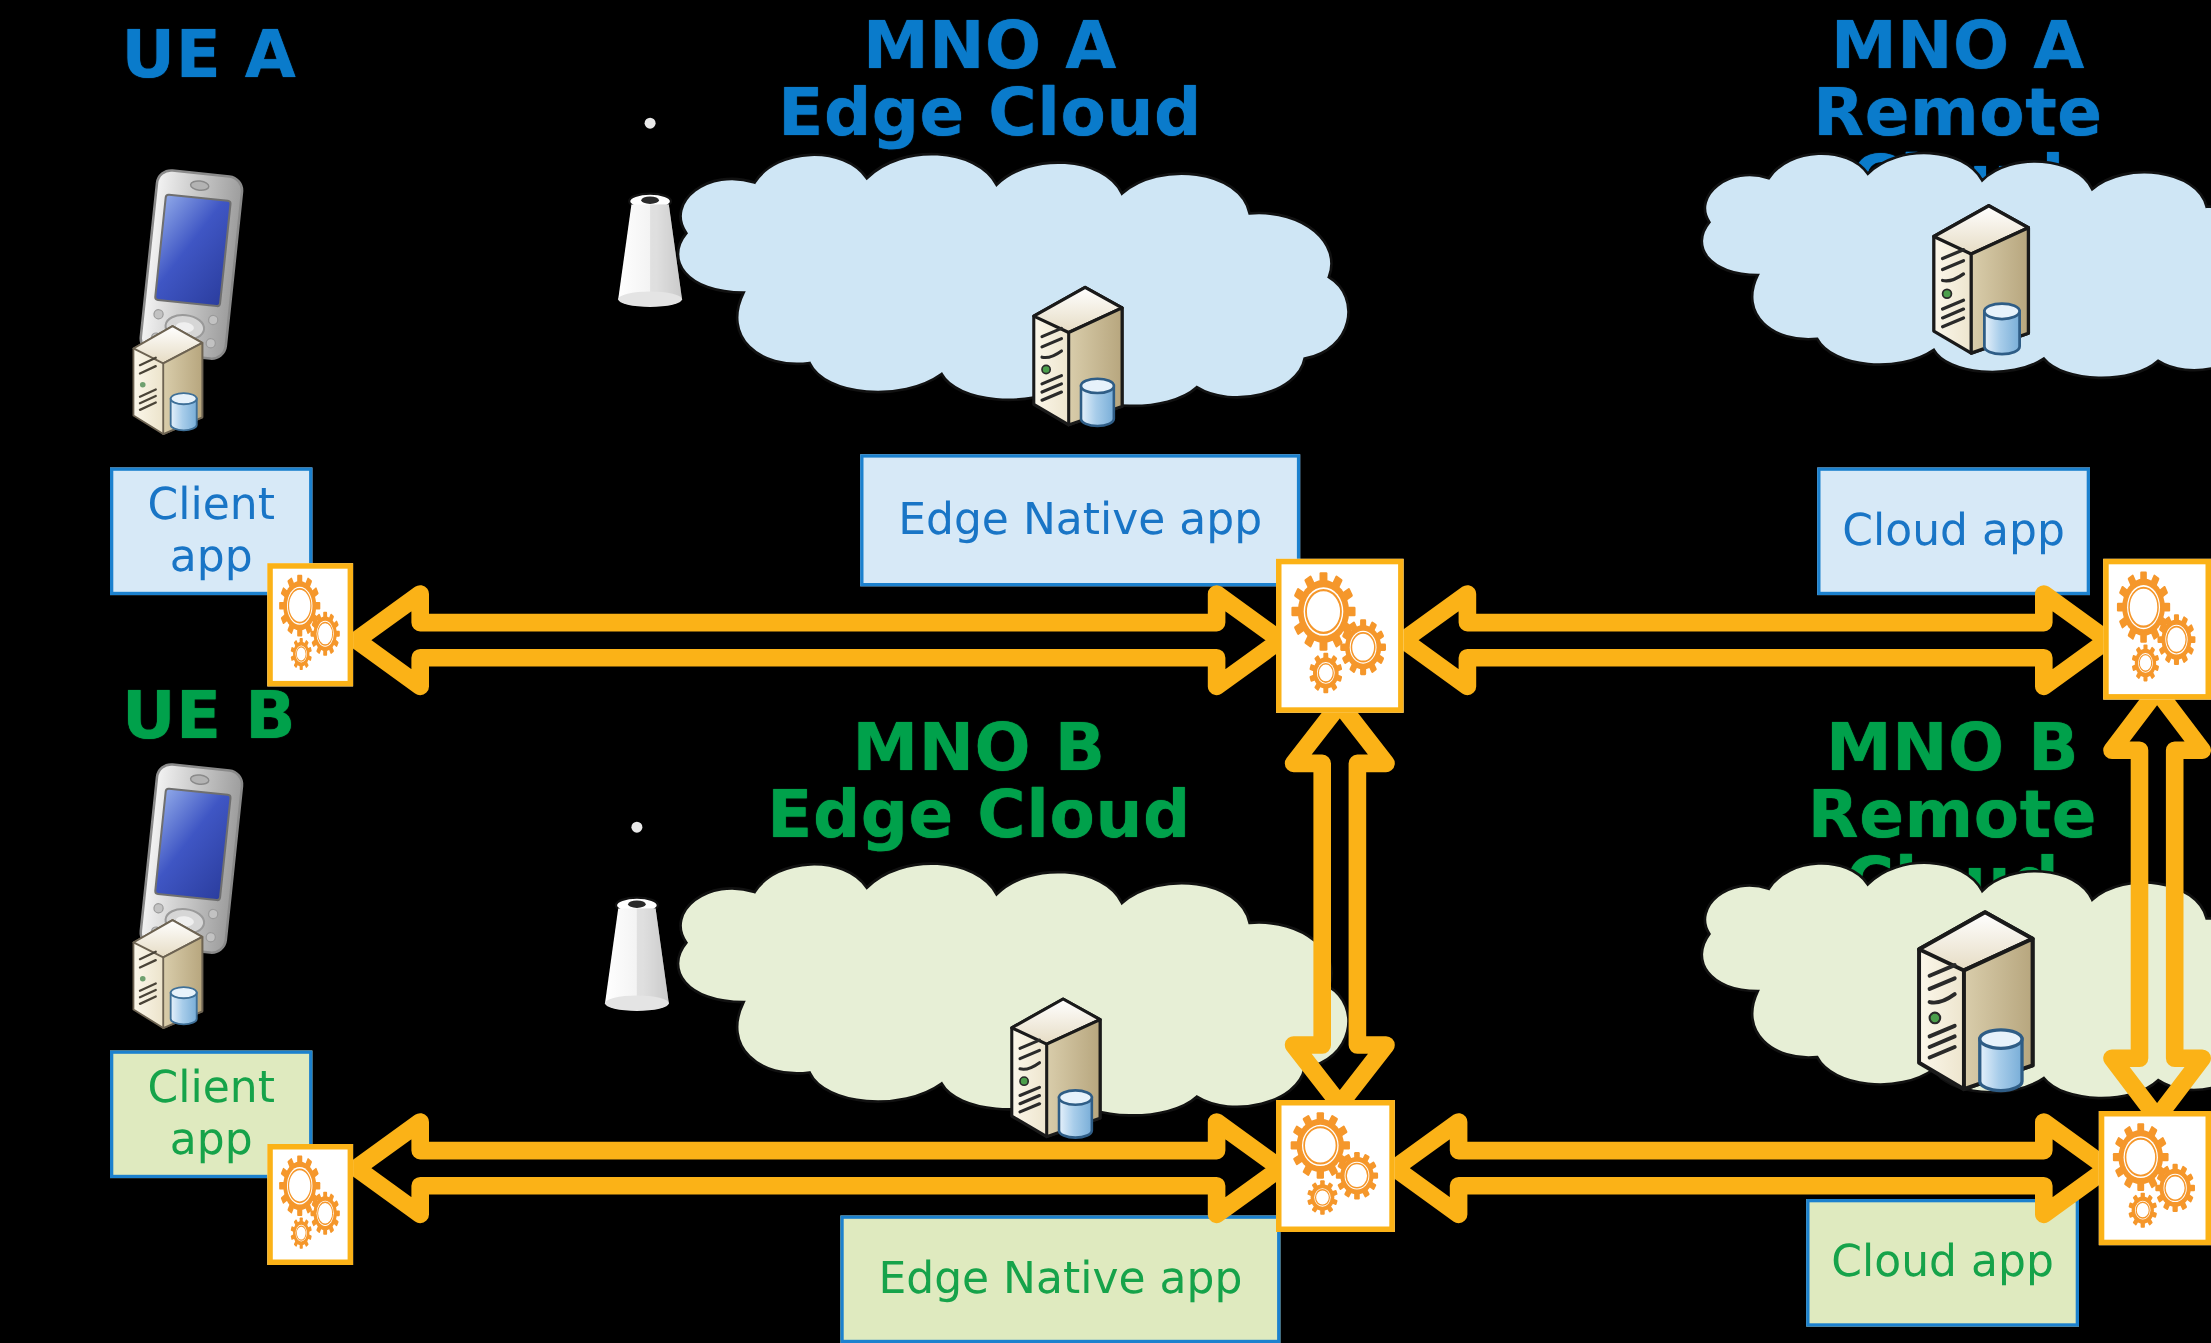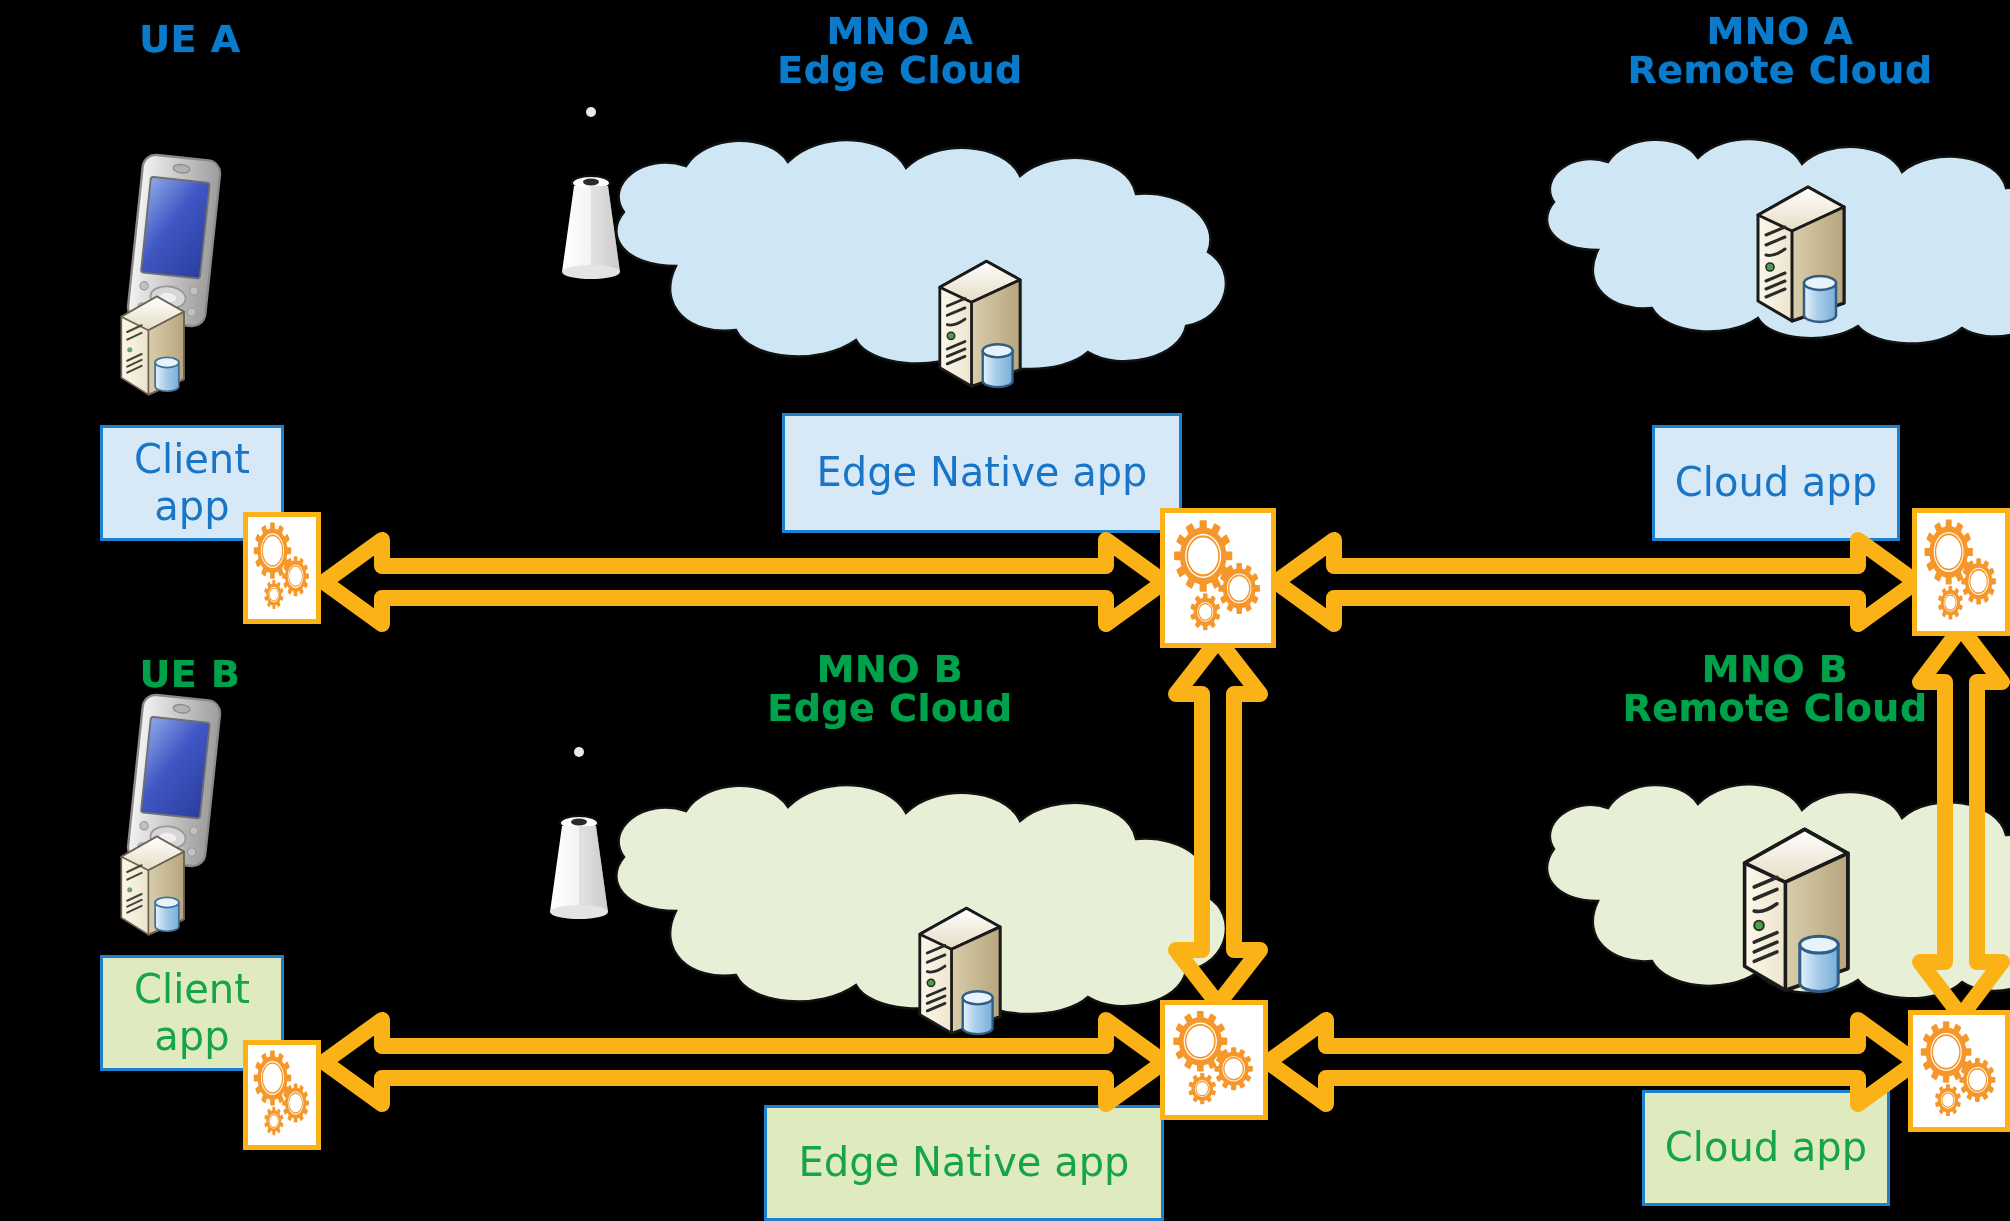--- a/index.html
+++ b/index.html
@@ -11,21 +11,21 @@
     background:#000000;
     font-family:"Liberation Sans", sans-serif;
   }
   #stage { position:absolute; inset:0; }
 
   
   .hdr {
     position:absolute;
     font-family:"DejaVu Sans","Liberation Sans",sans-serif;
     font-weight:bold;
-    font-size:38px;
+    font-size:60px;
     line-height:1.02;
     letter-spacing:0.5px;
     text-align:center;
     white-space:pre-line;
     text-shadow:0 0 1px currentColor;
   }
   .hdr.blue  { color:#0A7BCB; }
   .hdr.green { color:#00A14B; }
 
   
@@ -366,21 +366,21 @@
       <path d="M4,50 L62,8 L62,34 L786,34 L786,8 L844,50 L786,92 L786,66 L62,66 L62,92 Z" fill="none" stroke="#FBB217" stroke-width="16" stroke-linejoin="round"></path>
     </svg>
   </div>
 
   <div class="arrow" style="left:1272px; top:532px; width:648px; height:100px;">
     <svg viewBox="0 0 648 100" preserveAspectRatio="none">
       <path d="M4,50 L62,8 L62,34 L586,34 L586,8 L644,50 L586,92 L586,66 L62,66 L62,92 Z" fill="none" stroke="#FBB217" stroke-width="16" stroke-linejoin="round"></path>
     </svg>
   </div>
 
-  <div class="hdr green" style="left:70px; top:655px; width:240px;">UE B</div>
+  <div class="hdr green" style="left:70px; top:621px; width:240px;">UE B</div>
 
   <div class="hdr green" style="left:680px; top:650px; width:420px;">MNO B
 Edge Cloud</div>
 
   <div class="hdr green" style="left:1545px; top:650px; width:460px;">MNO B
 Remote Cloud</div>
 
   <div class="cloudwrap" style="left:580px; top:785px; width:680px; height:230px; z-index:1;">
     <svg viewBox="0 0 680 230" preserveAspectRatio="none">
       <path d="M96,126

